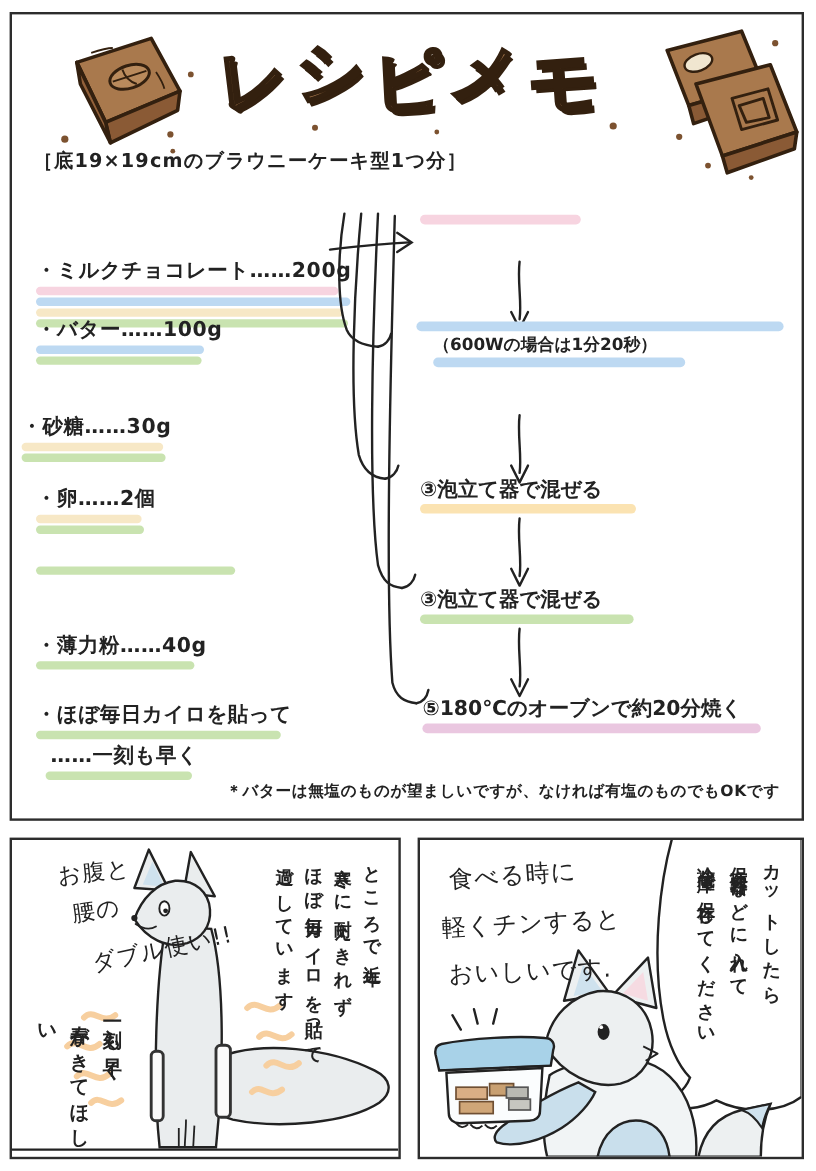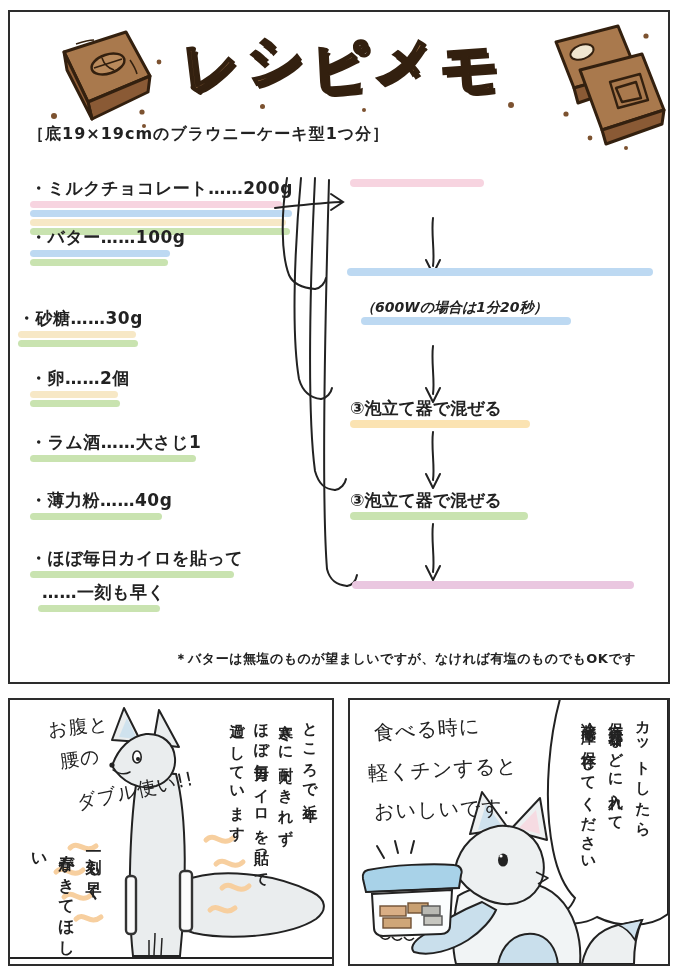--- a/index.html
+++ b/index.html
@@ -24,38 +24,38 @@
   .choco-title span { display: inline-block; }
   .choco-title span:nth-child(1){ transform: rotate(-7deg); }
   .choco-title span:nth-child(2){ transform: rotate(4deg) translateY(-5px); }
   .choco-title span:nth-child(3){ transform: rotate(-3deg) translateY(2px); }
   .choco-title span:nth-child(4){ transform: rotate(6deg) translateY(-4px); }
   .choco-title span:nth-child(5){ transform: rotate(-4deg) translateY(3px); }
   .title-crumb { position:absolute; border-radius:50%; background:#7c5230; }
   .subtitle { position: absolute; left: 18px; top: 112px; font-size: 16px; font-weight: 700; letter-spacing: 1px; }
 
   
-  .ing-row { position: absolute; white-space: nowrap; }
+  .ing-row { position: absolute; white-space: nowrap; margin-top: 38px; }
   .ing-label { font-size: 17px; font-weight: 700; line-height: 21px; letter-spacing: 0.5px; }
   .bar { height: 7px; border-radius: 4px; margin-top: 2px; }
   .pink     { background: #f7d4e0; }
   .blue     { background: #bdd9f2; }
   .cream    { background: #f7e8c6; }
   .green    { background: #c9e3b0; }
   .orange   { background: #fbe3b2; }
   .lavender { background: #eac7e0; }
 
   
   .step { position: absolute; white-space: nowrap; }
   .step-label { font-size: 17px; font-weight: 700; line-height: 22px; }
   .step .bar { height: 8px; margin-top: 1px; }
-  .step-note { font-size: 14px; font-weight: 700; margin: 22px 0 0 14px; line-height: 18px; font-style: italic; }
+  .step-note { font-size: 14px; font-weight: 700; margin: 3px 0 0 14px; line-height: 18px; }
   .note-bar { margin-left: 14px; }
   .down-arrow { position: absolute; width: 22px; height: 62px; }
-  .footnote { position: absolute; right: 32px; top: 638px; font-size: 13px; font-weight: 700; letter-spacing: 0.5px; text-align: right; }
+  .footnote { position: absolute; right: 18px; top: 638px; font-size: 13px; font-weight: 700; letter-spacing: 0.5px; text-align: right; }
 
   .connector-svg { position: absolute; left: 253px; top: 160px; width: 100px; height: 470px; pointer-events: none; }
   .connector-svg path { stroke: #222; stroke-width: 2; fill: none; stroke-linecap: round; }
 
   
   .panel-art { position: absolute; left: 0; top: 0; width: 100%; height: 100%; }
   .vtext { position: absolute; writing-mode: vertical-rl; font-weight: 600; z-index: 3; }
   .vtext div { letter-spacing: 3px; }
   .narration { right: 10px; top: 12px; height: 250px; font-size: 15px; line-height: 1.62; }
   .wish { left: 16px; top: 142px; height: 126px; font-size: 16px; line-height: 1.7; font-weight: 700; }
@@ -119,21 +119,20 @@
         <div class="ing-label">・砂糖……30g</div>
         <div class="bar cream" style="width:118px"></div>
         <div class="bar green" style="width:120px"></div>
       </div>
       <div class="ing-row" style="left:20px;top:356px">
         <div class="ing-label">・卵……2個</div>
         <div class="bar cream" style="width:88px"></div>
         <div class="bar green" style="width:90px"></div>
       </div>
       <div class="ing-row" style="left:20px;top:420px">
-        <div class="ing-label">・ラム酒……大さじ1</div>
         <div class="bar green" style="width:166px"></div>
       </div>
       <div class="ing-row" style="left:20px;top:478px">
         <div class="ing-label">・薄力粉……40g</div>
         <div class="bar green" style="width:132px"></div>
       </div>
       <div class="ing-row" style="left:20px;top:536px">
         <div class="ing-label">・ほぼ毎日カイロを貼って</div>
         <div class="bar green" style="width:204px"></div>
         <div class="ing-label" style="margin:4px 0 0 12px">……一刻も早く</div>
@@ -181,20 +180,21 @@
       </svg>
       <div class="step" style="left:340px;top:477px">
         <div class="step-label">③泡立て器で混ぜる</div>
         <div class="bar green" style="width:178px"></div>
       </div>
       <svg class="down-arrow" style="left:412px;top:510px" viewBox="0 0 22 62">
         <path d="M11,2 C9,18 13,36 11,50" stroke="#222" stroke-width="2" fill="none" stroke-linecap="round"></path>
         <path d="M4,44 L11,58 L18,44" stroke="#222" stroke-width="2" fill="none" stroke-linecap="round" stroke-linejoin="round"></path>
       </svg>
       <div class="step" style="left:342px;top:568px">
+        <div class="step-label">⑤180℃のオーブンで約20分焼く</div>
         <div class="bar lavender" style="width:282px"></div>
       </div>
     </div>
 
     <div class="footnote">＊バターは無塩のものが望ましいですが、なければ有塩のものでもOKです</div>
   </section>
 
   <section class="box panel panel-left">
     <svg class="panel-art" viewBox="0 0 322 264">
       <path d="M0,258 L322,258" stroke="#222" stroke-width="2"></path>

